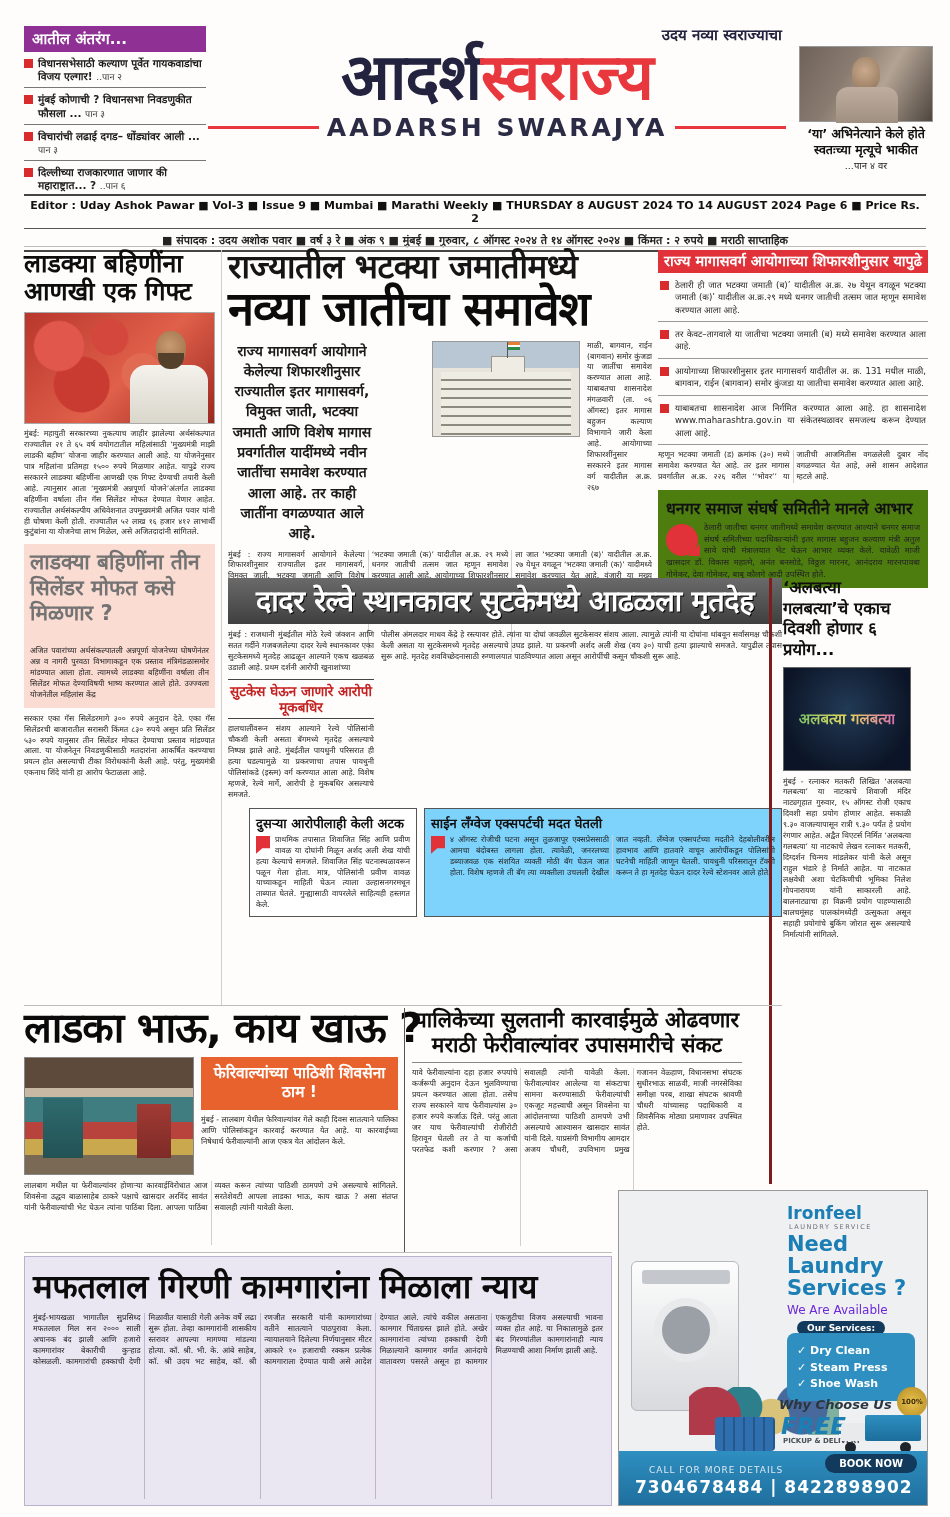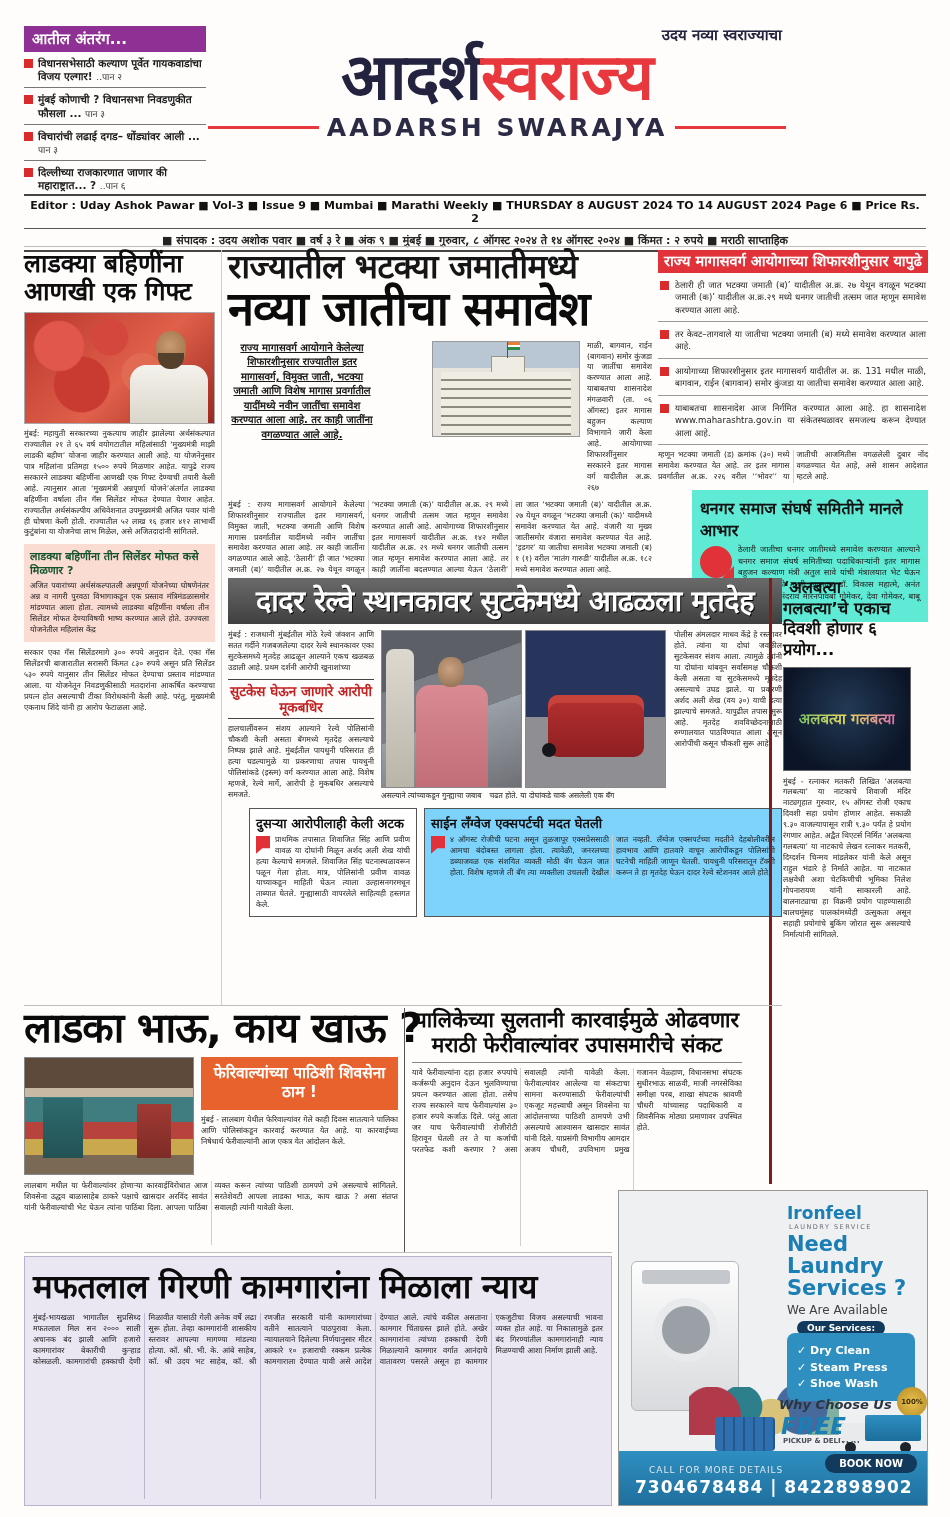--- a/index.html
+++ b/index.html
@@ -58,49 +58,49 @@
       radial-gradient(circle at 45% 22%,#d4473c 0 13%,transparent 14%),
       radial-gradient(circle at 30% 65%,#c93a30 0 18%,transparent 19%),
       radial-gradient(circle at 62% 55%,#e06a52 0 15%,transparent 16%),
       linear-gradient(135deg,#b8362c,#e0604a 55%,#9c281f); }
   .gift-img .head { position:absolute; right:28px; top:18px; width:30px; height:36px; border-radius:46%;
     background:radial-gradient(circle at 45% 40%,#c99b72,#96683f); }
   .gift-img .beard { position:absolute; right:30px; top:40px; width:26px; height:16px; border-radius:0 0 12px 12px; background:#55402c; }
   .gift-img .shirt { position:absolute; right:6px; top:52px; width:78px; height:60px; border-radius:16px 16px 0 0;
     background:linear-gradient(#f4f2ec,#d9d5ca); }
   .pink-subbox { background:#fbdcd3; padding:6px 6px 7px; margin:6px 0; }
-  .pink-subbox h3 { font-size:11px; font-weight:800; line-height:1.2; margin-bottom:4px; color:#14532d; }
+  .pink-subbox h3 { font-size:21px; font-weight:800; line-height:1.2; margin-bottom:20px; color:#737373; }
 
   
   .main-col { left:228px; top:250px; width:424px; height:326px; }
   .main-kicker { font-size:33px; font-weight:800; line-height:1.05; color:#151515; letter-spacing:-0.5px; }
   .main-headline { font-size:47px; font-weight:800; line-height:1.02; color:#0b0b0b; letter-spacing:-1px; }
   .main-top { display:flex; gap:8px; margin-top:8px; }
-  .main-intro { width:148px; font-size:10px; font-weight:700; line-height:1.45; text-align:center; color:#1a1a1a;text-decoration:underline; }
+  .main-intro { width:148px; font-size:14px; font-weight:700; line-height:1.45; text-align:center; color:#1a1a1a; }
   .main-right { flex:1; }
   .red-subhead { color:#d92b2b; font-size:20px; font-weight:800; text-align:center; line-height:1.1; margin-bottom:5px; }
   .main-photo-row { display:flex; gap:7px;padding-left:48px; }
   .bldg-img { width:148px; height:96px; position:relative; border:1px solid #999; overflow:hidden;
     background:linear-gradient(#b9c6d4 0 28%,#e8e4dc 28%); }
   .bldg-img .block { position:absolute; left:8px; top:30px; right:8px; bottom:0;
     background:repeating-linear-gradient(#efece4 0 7px,#8d8a80 7px 9px); }
   .bldg-img .tower { position:absolute; left:58px; top:14px; width:34px; height:20px; background:#efece4; border:1px solid #9a968c; }
   .bldg-img .pole { position:absolute; left:74px; top:-2px; width:1px; height:18px; background:#555; }
   .bldg-img .flag { position:absolute; left:75px; top:0; width:12px; height:8px;
     background:linear-gradient(#e77f35 33%,#fff 33% 66%,#2f8a46 66%); }
   .main-side-text { flex:1; }
   .main-bottom { margin-top:6px; height:102px; overflow:hidden; }
 
   
   .comm-col { left:658px; top:250px; width:270px; height:336px; }
   .comm-title { background:#e03238; color:#fff; font-size:14.5px; font-weight:800; padding:3px 6px; line-height:1.15; }
   .comm-bullet { display:flex; gap:6px; padding:6px 2px 5px; border-bottom:1px solid #999; }
   .comm-bullet .txt { font-size:8.6px; line-height:1.45; text-align:justify; color:#1e1e1e; }
   .comm-footer { padding-top:5px; }
-  .dhangar-box { background:#5eead4; margin-top:7px; padding:7px 8px 8px; position:relative;margin-left:34px; }
+  .dhangar-box { background:#4d7c0f; margin-top:7px; padding:7px 8px 8px; position:relative; }
   .dhangar-box h3 { font-size:16px; font-weight:800; color:#111; margin-bottom:3px; }
   .dquote { float:left; width:32px; height:32px; border-radius:50%; background:#e03238; margin:2px 6px 0 0; position:relative; }
   .dquote:after { content:""; position:absolute; right:-2px; top:20px; width:12px; height:12px; background:#e03238;
     clip-path:polygon(0 0,100% 0,0 100%); transform:rotate(180deg); }
 
   
   .dadar { left:228px; top:578px; width:554px; height:426px; }
   .dadar-headline { background:linear-gradient(#6a6a6a,#3f3f3f); color:#fff; text-align:center;
     font-size:29px; font-weight:800; padding:2px 4px 5px; letter-spacing:-0.5px; text-shadow:1px 1px 0 #000; }
   .dadar-main { display:flex; gap:7px; margin-top:6px; }
@@ -175,21 +175,21 @@
       radial-gradient(circle at 35% 40%,#2e7f8c 0 20%,transparent 21%),
       radial-gradient(circle at 55% 62%,#d9c27a 0 20%,transparent 21%),
       radial-gradient(circle at 75% 45%,#47699c 0 22%,transparent 23%),
       radial-gradient(circle at 92% 62%,#7fb0a0 0 18%,transparent 19%);
   }
   .basket { position:absolute; left:96px; top:226px; width:60px; height:34px; background:#2f6fb0; border-radius:4px;
     background-image:repeating-linear-gradient(90deg,transparent 0 8px,#24578a 8px 10px); }
   .ad-brand { position:absolute; left:168px; top:12px; color:#1b7eb4; font-weight:800; font-size:17px; }
   .ad-brand-sub { position:absolute; left:170px; top:32px; color:#6b7077; font-size:6.5px; letter-spacing:1.5px; }
   .ad-head { position:absolute; left:168px; top:42px; color:#1b7eb4; font-weight:800; font-size:21px; line-height:1.05; }
-  .ad-avail { position:absolute; left:168px; top:112px; color:#404040; font-size:12px; }
+  .ad-avail { position:absolute; left:168px; top:112px; color:#6d28d9; font-size:12px; }
   .ad-pill { position:absolute; left:178px; top:130px; background:#123a5c; color:#fff; font-size:9px; font-weight:700;
     padding:2px 10px; border-radius:8px; }
   .ad-services { position:absolute; left:168px; top:142px; width:128px; background:#2e8fc0; color:#fff;
     border-radius:8px; padding:10px 10px 8px; font-size:11px; font-weight:700; line-height:1.5; }
   .ad-why { position:absolute; left:160px; top:206px; color:#2b3640; font-weight:800; font-style:italic; font-size:13px; }
   .ad-badge { position:absolute; left:278px; top:196px; width:30px; height:30px; border-radius:50%;
     background:radial-gradient(circle,#e8c252,#b58a1f); color:#3c2c06; font-size:7px; font-weight:800;
     display:flex; align-items:center; justify-content:center; }
   .ad-free { position:absolute; left:162px; top:222px; color:#1b7eb4; font-weight:800; font-style:italic; font-size:23px; }
   .ad-free-sub { position:absolute; left:164px; top:246px; color:#4a5058; font-size:7px; font-weight:700; line-height:1.3; }
@@ -236,20 +236,28 @@
     <div class="mast-title">
       <span class="mast-black">आदर्श</span><span class="mast-red">स्वराज्य</span>
     </div>
     <div class="mast-sub">
       <span class="rule"></span>
       <span class="en">AADARSH SWARAJYA</span>
       <span class="rule"></span>
     </div>
   </div>
 
+  <div class="abs actor-box">
+    <div class="actor-img">
+      <div class="head"></div>
+      <div class="torso"></div>
+    </div>
+    <div class="actor-caption">‘या’ अभिनेत्याने केले होते स्वतःच्या मृत्यूचे भाकीत</div>
+    <div class="actor-page">...पान ४ वर</div>
+  </div>
 
   <div class="abs editor-bar">
     <div class="editor-en">Editor : Uday Ashok Pawar ■ Vol-3 ■ Issue 9  ■ Mumbai ■ Marathi Weekly ■  THURSDAY 8 AUGUST 2024 TO 14 AUGUST 2024    Page 6 ■ Price Rs. 2</div>
     <div class="editor-mr">■ संपादक : उदय अशोक पवार ■ वर्ष ३ रे ■ अंक ९ ■ मुंबई ■ गुरुवार, ८ ऑगस्ट २०२४ ते १४ ऑगस्ट २०२४ ■ किंमत : २ रुपये ■ मराठी साप्ताहिक</div>
   </div>
 
   <div class="abs gift-col">
     <h2 class="gift-headline">लाडक्या बहिणींना आणखी एक गिफ्ट</h2>
     <div class="gift-img">
       <div class="shirt"></div>
@@ -311,37 +319,20 @@
   </div>
 
   <div class="abs dadar">
     <div class="dadar-headline">दादर रेल्वे स्थानकावर सुटकेमध्ये आढळला मृतदेह</div>
     <div class="dadar-main">
       <div class="dadar-left">
         <p class="body-sm">मुंबई : राजधानी मुंबईतील मोठे रेल्वे जंक्शन आणि सतत गर्दीने गजबजलेल्या दादर रेल्वे स्थानकावर एका सुटकेसमध्ये मृतदेह आढळून आल्याने एकच खळबळ उडाली आहे. प्रथम दर्शनी आरोपी खुनाशांच्या</p>
         <div class="red-mid-head">सुटकेस घेऊन जाणारे आरोपी मूकबधिर</div>
         <p class="body-sm">हालचालींवरून संशय आल्याने रेल्वे पोलिसांनी चौकशी केली असता बॅगमध्ये मृतदेह असल्याचे निष्पन्न झाले आहे. मुंबईतील पायधुनी परिसरात ही हत्या घडल्यामुळे या प्रकरणाचा तपास पायधुनी पोलिसांकडे (इस्त्म) वर्ग करण्यात आला आहे. विशेष म्हणजे, रेल्वे मार्गे, आरोपी हे मुकबधिर असल्याचे समजते.</p>
       </div>
-      <div class="dadar-photos">
-        <div class="photo-pair">
-          <div class="suspect-img">
-            <div class="cop"></div>
-            <div class="shirt"></div>
-            <div class="head"></div>
-          </div>
-          <div class="suitcase-img">
-            <div class="case"></div>
-            <div class="wheel"></div>
-          </div>
-        </div>
-        <div class="photo-caption">
-          <span>असल्याने त्यांच्याकडून गुन्ह्याचा जबाब</span>
-          <span>चढत होते. या दोघांकडे चाकं असलेली एक बॅग</span>
-        </div>
-      </div>
       <div class="dadar-right body-sm">पोलीस अंमलदार माधव केंद्रे हे रस्त्यावर होते. त्यांना या दोघां जवळील सुटकेसवर संशय आला. त्यामुळे त्यांनी या दोघांना थांबवून सर्वांसमक्ष चौकशी केली असता या सुटकेसमध्ये मृतदेह असल्याचे उघड झाले. या प्रकरणी अर्शद अली शेख (वय ३०) याची हत्या झाल्याचे समजते. यापुढील तपास सुरू आहे. मृतदेह शवविच्छेदनासाठी रुग्णालयात पाठविण्यात आला असून आरोपींची कसून चौकशी सुरू आहे.</div>
     </div>
     <div class="dadar-boxes">
       <div class="news-box">
         <h3>दुसऱ्या आरोपीलाही केली अटक</h3>
         <div class="rquote"></div>
         <p class="body-sm">प्राथमिक तपासात शिवाजित सिंह आणि प्रवीण वावळ या दोघांनी मिळून अर्शद अली शेख यांची हत्या केल्याचे समजले. शिवाजित सिंह घटनास्थळावरून पळून गेला होता. मात्र, पोलिसांनी प्रवीण वावळ याच्याकडून माहिती घेऊन त्याला उल्हासनगरमधून ताब्यात घेतले. गुन्ह्यासाठी वापरलेले साहित्यही हस्तगत केले.</p>
       </div>
       <div class="news-box gray">
         <h3>साईन लँग्वेज एक्सपर्टची मदत घेतली</h3>

